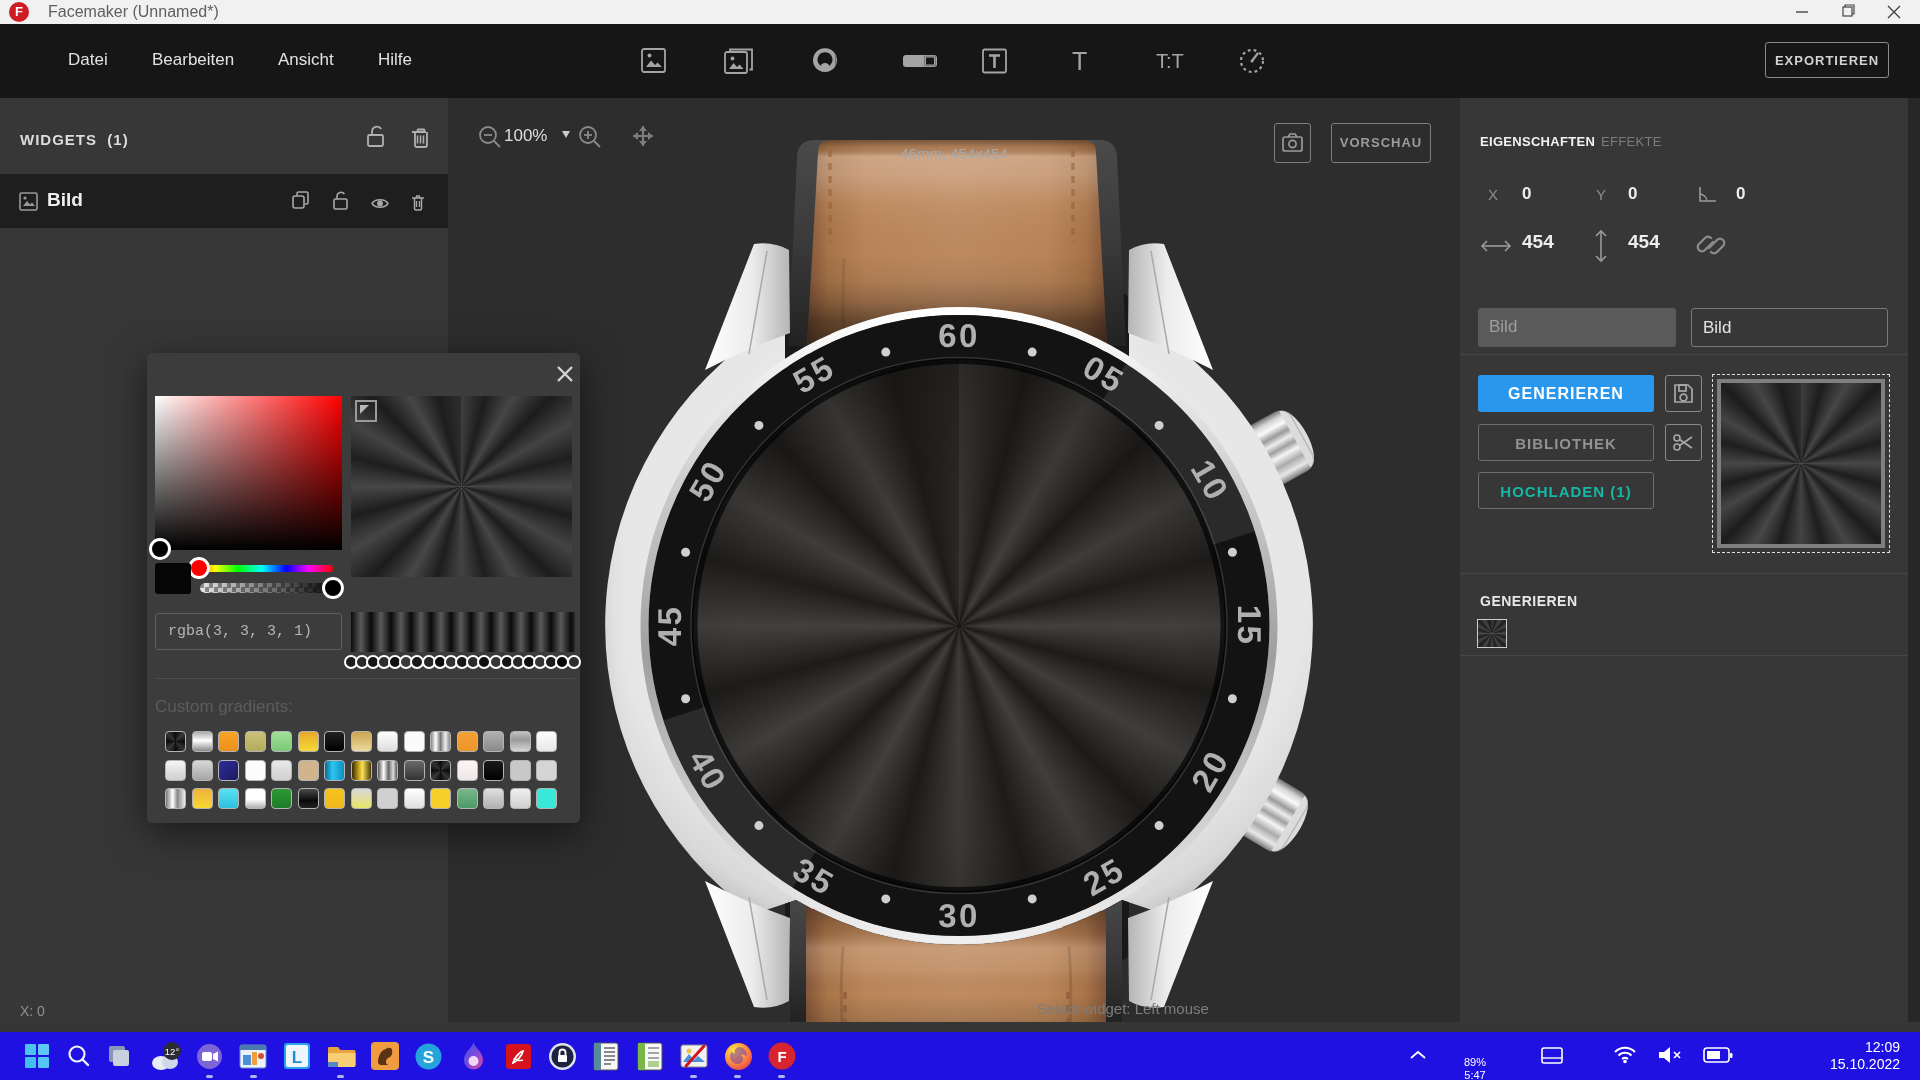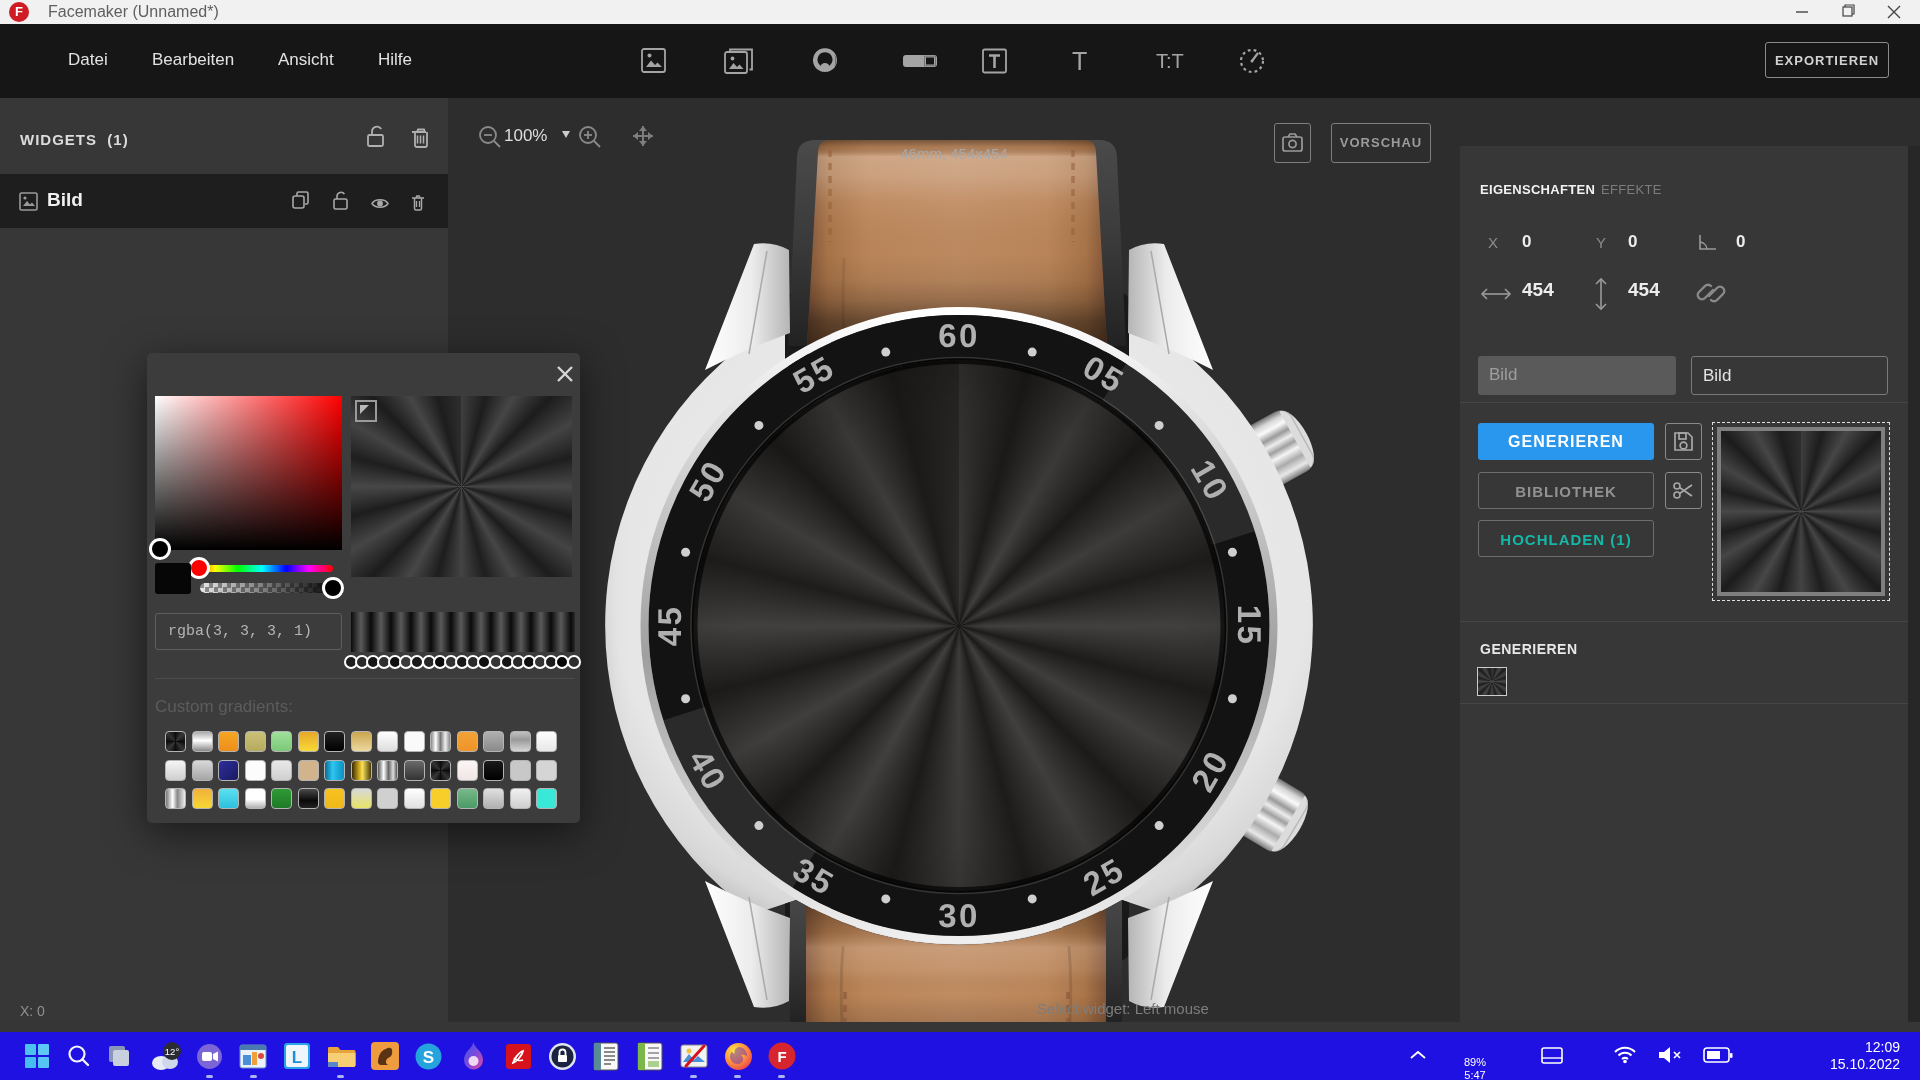--- a/index.html
+++ b/index.html
@@ -7,21 +7,21 @@
   html,body { width:1920px; height:1080px; overflow:hidden; background:#2d2d2d;
     font-family:"Liberation Sans", sans-serif; }
   .abs { position:absolute; }
   #titlebar { position:absolute; left:0; top:0; width:1920px; height:24px; background:#f1f1f1; }
   #titlebar .tlogo { position:absolute; left:9px; top:2px; width:20px; height:20px; border-radius:50%;
      background:#cf1c24; color:#fff; font-weight:bold; font-size:13px; text-align:center; line-height:20px; }
   #titlebar .ttext { position:absolute; left:48px; top:3px; font-size:16px; color:#5f5f5f; }
   #menubar { position:absolute; left:0; top:24px; width:1920px; height:74px; background:#161616; }
   .menuitem { position:absolute; top:26px; font-size:17px; color:#e2e2e2;margin-left:48px; }
   #leftpanel { position:absolute; left:0; top:98px; width:448px; height:924px; background:#373737; }
-  #rightpanel { position:absolute; left:1460px; top:98px; width:460px; height:924px; background:#373737;margin-top:48px; }
+  #rightpanel { position:absolute; left:1460px; top:98px; width:460px; height:924px; background:#373737; }
   #canvas { position:absolute; left:448px; top:98px; width:1012px; height:924px; background:#2d2d2d; overflow:hidden; }
   #bottomstrip { position:absolute; left:0; top:1022px; width:1920px; height:10px; background:#363636; }
   #taskbar { position:absolute; left:0; top:1032px; width:1920px; height:48px; background:#1f11e1; }
   .conic { background: conic-gradient(from 0deg, #3e3e3e 0deg, #1d1d1d 15deg, #464646 30deg, #1c1c1c 45deg, #434343 60deg, #1e1e1e 75deg, #474747 90deg, #1d1d1d 105deg, #444444 120deg, #1c1c1c 135deg, #464646 150deg, #1e1e1e 165deg, #434343 180deg, #1d1d1d 195deg, #474747 210deg, #1c1c1c 225deg, #454545 240deg, #1d1d1d 255deg, #474747 270deg, #1e1e1e 285deg, #444444 300deg, #1c1c1c 315deg, #464646 330deg, #1d1d1d 345deg, #2e2e2e 360deg); }
   #dial { left:245px; top:261.5px; width:532px; height:532px; border-radius:50%;
     background:
       linear-gradient(rgba(85,68,52,0.10), rgba(85,68,52,0.10)),
       radial-gradient(circle, rgba(0,0,0,0.30) 0, rgba(0,0,0,0) 7%, rgba(0,0,0,0) 58%, rgba(0,0,0,0.20) 86%, rgba(0,0,0,0.45) 99%),
       linear-gradient(180deg, rgba(0,0,0,0.22), rgba(0,0,0,0) 38%, rgba(0,0,0,0) 70%, rgba(0,0,0,0.10) 100%),
       conic-gradient(from 0deg, #373737 0deg, #171717 15deg, #3f3f3f 30deg, #161616 45deg, #3c3c3c 60deg, #181818 75deg, #404040 90deg, #171717 105deg, #3d3d3d 120deg, #161616 135deg, #3f3f3f 150deg, #181818 165deg, #3c3c3c 180deg, #171717 195deg, #404040 210deg, #161616 225deg, #3e3e3e 240deg, #171717 255deg, #404040 270deg, #181818 285deg, #3d3d3d 300deg, #161616 315deg, #3f3f3f 330deg, #171717 345deg, #272727 360deg); }

